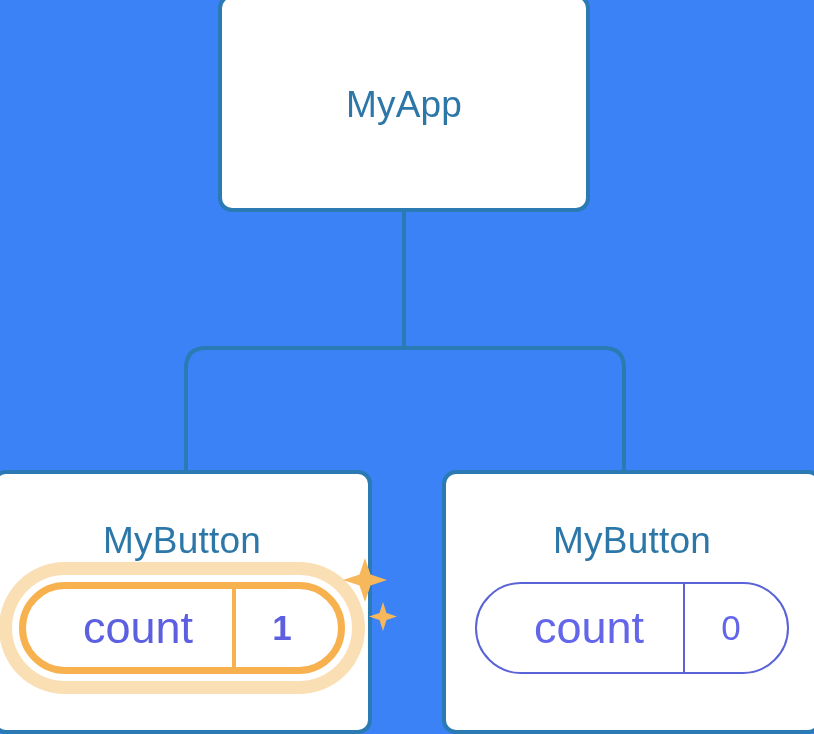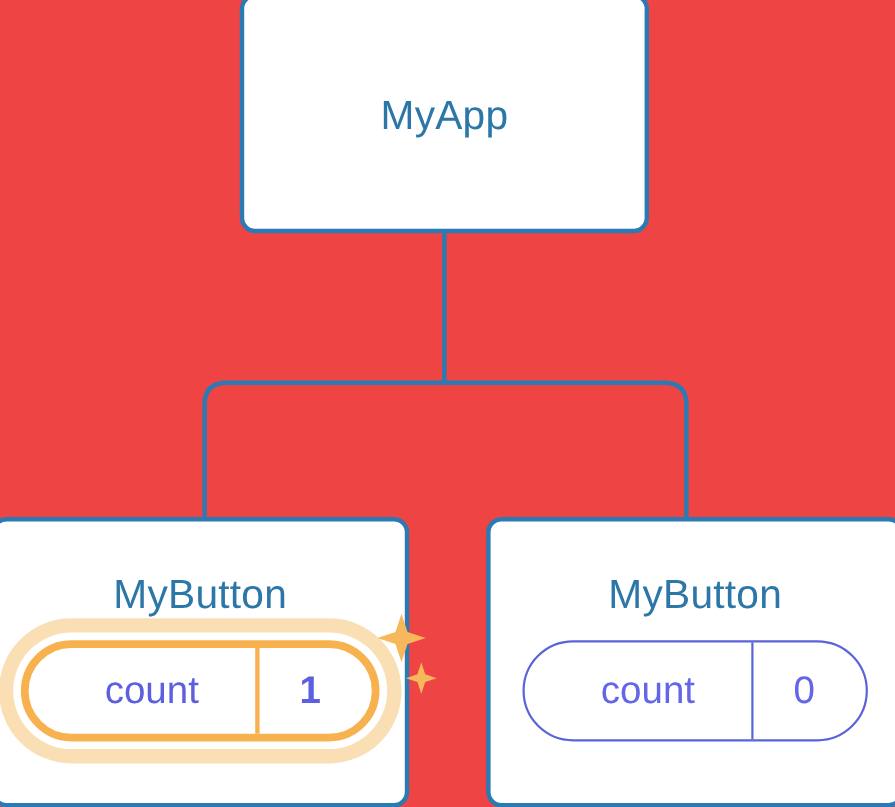--- a/index.html
+++ b/index.html
@@ -10,21 +10,21 @@
     width: 814px;
     height: 734px;
     overflow: hidden;
     font-family: "Liberation Sans", sans-serif;
   }
 
   #stage {
     position: relative;
     width: 814px;
     height: 734px;
-    background: #ef4444;
+    background: #3b82f6;
   }
 
   
   #connectors {
     position: absolute;
     left: 0;
     top: 0;
     width: 814px;
     height: 734px;
   }
@@ -107,21 +107,21 @@
     z-index: 2;
   }
 
   .pill-key {
     display: flex;
     align-items: center;
     justify-content: center;
     padding: 0 26px 0 44px;
     min-width: 136px;
     color: #6366e8;
-    font-size: 35px;
+    font-size: 45px;
     font-weight: 400;
   }
 
   .pill-sep {
     width: 2px;
     background: #5b63d8;
     align-self: stretch;
   }
 
   .pill-val {

